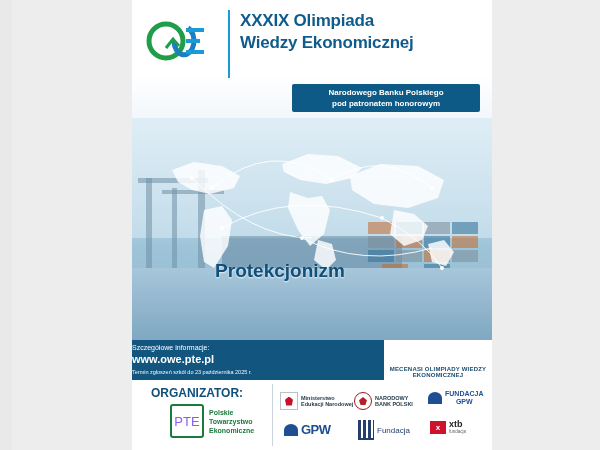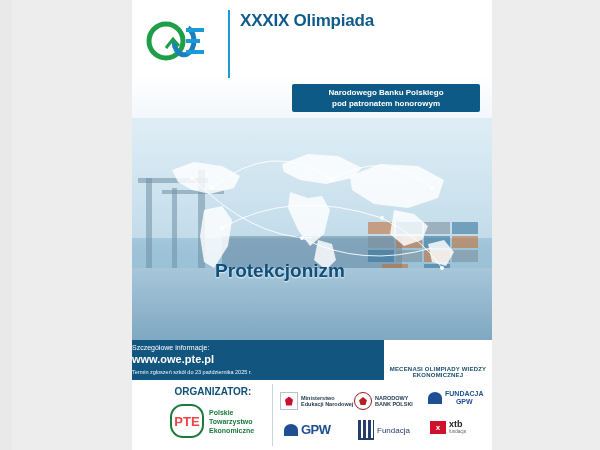--- a/index.html
+++ b/index.html
@@ -184,30 +184,30 @@
     letter-spacing: .2px;
   }
 
   
   .footer {
     position:absolute;
     left:0; top:380px; width:360px; height:70px;
     background:#ffffff;
   }
   .org-label {
-    position:absolute; left:26px; top:6px; width:110px;
-    text-align:center; font-size:10px; font-weight:bold; color:#0f4f79;
+    position:absolute; left:10px; top:6px; width:110px;
+    text-align:center; font-size:12px; font-weight:bold; color:#0f4f79;
   }
   .pte {
     position:absolute; left:38px; top:18px; width:92px; height:46px;
     display:flex; align-items:center; gap:5px;
   }
   .pte-mark {
-    width:30px; height:30px; border:2px solid #1a7a3c; border-radius:13px;
-    color:#ef4444; font-weight:bold; font-size:13px;
+    width:30px; height:30px; border:2px solid #1a7a3c; border-radius:3px;
+    color:#8b5cf6; font-weight:normal; font-size:13px;
     display:flex; align-items:center; justify-content:center;
   }
   .pte-text { font-size:7px; color:#1a7a3c; font-weight:bold; line-height:9px; }
 
   .divider {
     position:absolute; left:140px; top:4px; width:1px; height:62px;
     background:#c9d4dc;
   }
 
   .sponsors {
@@ -273,20 +273,21 @@
           <path d="M28 27 a10 14 0 1 0 14 -13" fill="none" stroke="#1a7fbf" stroke-width="5"></path>
           <path d="M40 16 h18 M40 27 h14 M40 38 h18" stroke="#1a9ad6" stroke-width="4" fill="none"></path>
           <path d="M20 34 l7 -9 l6 7" fill="none" stroke="#1f9e4a" stroke-width="3"></path>
         </svg>
       </div>
 
       <div class="vrule"></div>
 
       <div class="title-block">
         <div class="title-line1">XXXIX Olimpiada</div>
+        <div class="title-line2">Wiedzy Ekonomicznej</div>
       </div>
 
       <div class="patron">
         <div>Narodowego Banku Polskiego</div>
         <div>pod patronatem honorowym</div>
       </div>
     </div>
 
     <div class="photo">
       <div class="sky"></div>

